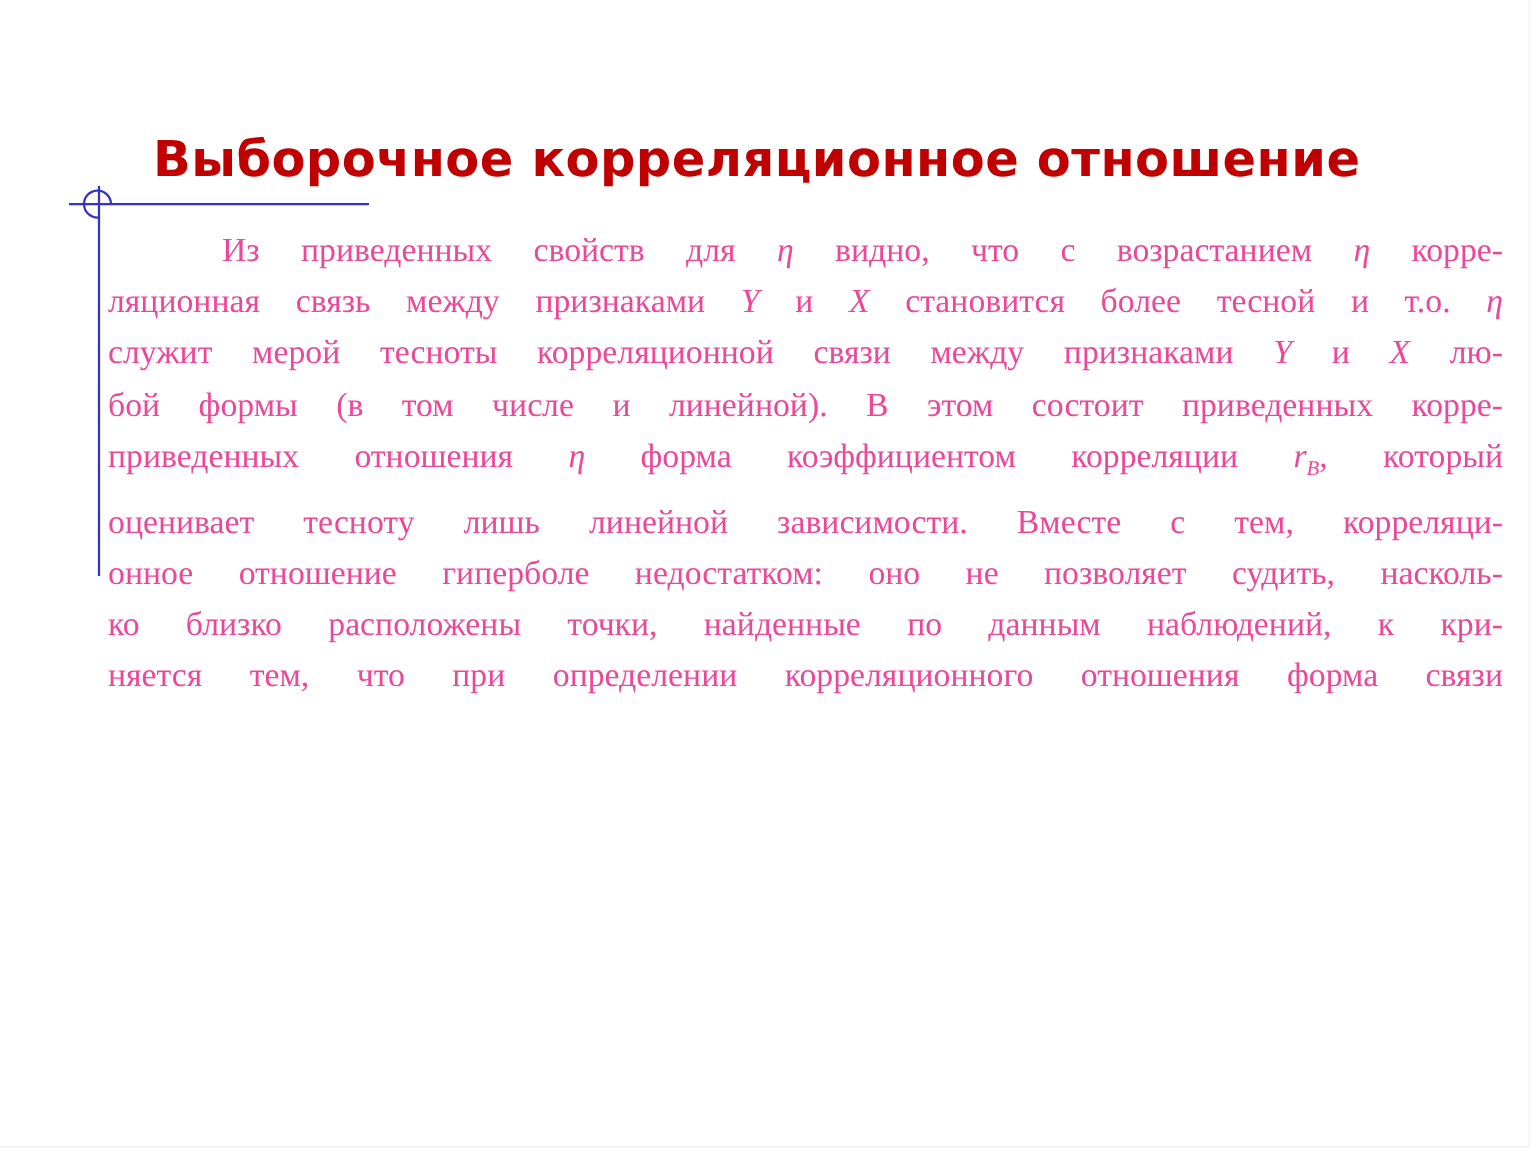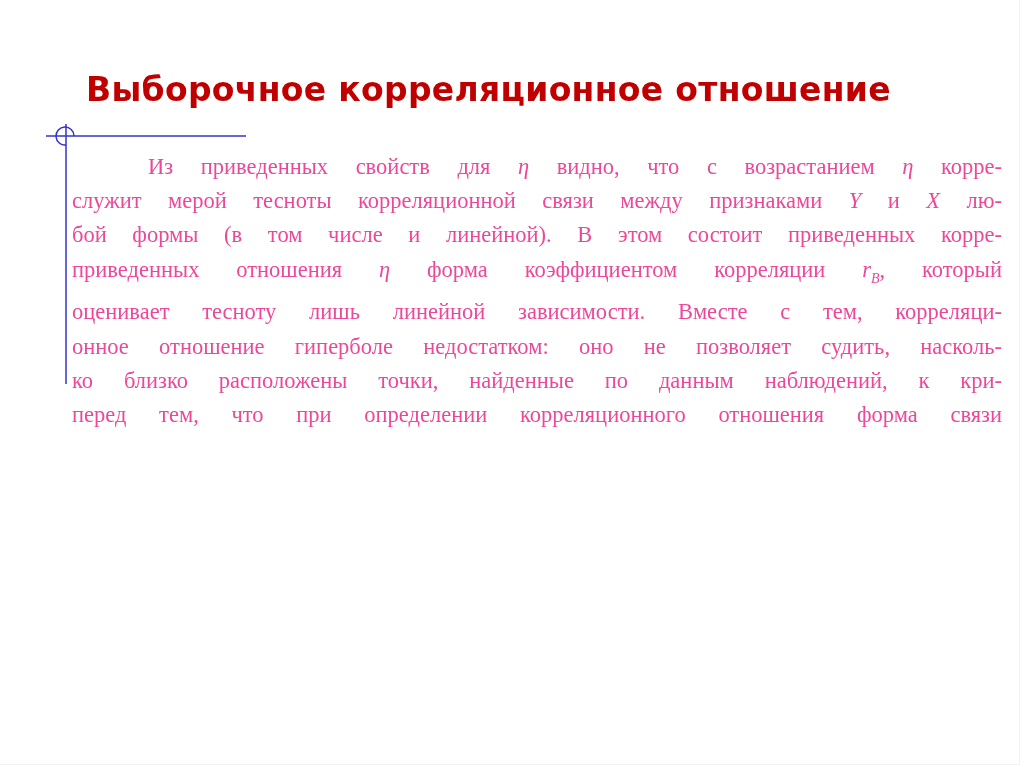--- a/index.html
+++ b/index.html
@@ -5,21 +5,21 @@
   html, body { margin: 0; padding: 0; }
   body {
     width: 1024px; height: 767px; background: #ffffff; position: relative; overflow: hidden;
     font-family: "Liberation Serif", serif;
   }
   .slide {
     position: absolute; left: 0; top: 0; width: 1020px; height: 765px;
     border-right: 1px solid #f2f2f2; border-bottom: 1px solid #f2f2f2; box-sizing: border-box;
   }
   .title {
-    position: absolute; left: 86px; top: 70px; margin: 0;
+    position: absolute; left: 86px; top: 70px; margin: 16px;
     font-family: "DejaVu Sans", sans-serif; font-weight: bold; font-size: 33px;
     color: #c00000; letter-spacing: 0.3px; white-space: nowrap;
   }
   .marker { position: absolute; left: 0; top: 0; }
   .body-text {
     position: absolute; left: 72px; top: 150px; width: 930px; margin: 0;
     font-family: "Liberation Serif", serif; font-size: 22.5px; line-height: 34.2px;
     color: #ec4899; text-align: justify;
   }
   .line { display: block; text-align-last: justify; white-space: nowrap; }
@@ -35,21 +35,22 @@
   <h1 class="title">Выборочное корреляционное отношение</h1>
 
   <svg class="marker" width="260" height="400">
     <line x1="46" y1="136" x2="246" y2="136" stroke="#3333cc" stroke-width="1.5"></line>
     <line x1="66" y1="124" x2="66" y2="384" stroke="#3333cc" stroke-width="1.5"></line>
     <path d="M 74 136 A 9 9 0 1 0 66 145" fill="none" stroke="#3333cc" stroke-width="1.5"></path>
   </svg>
 
   <div class="body-text">
     <span class="line indent"><span>Из приведенных свойств для </span><span class="var">η</span><span> видно, что с возрастанием </span><span class="var">η</span><span> корре-</span></span>
+    <span class="line"><span>ляционная связь между признаками </span><span class="var">Y</span><span> и </span><span class="var">X</span><span> становится более тесной и т.о. </span><span class="var">η</span></span>
     <span class="line"><span>служит мерой тесноты корреляционной связи между признаками </span><span class="var">Y</span><span> и </span><span class="var">X</span><span> лю-</span></span>
     <span class="line">бой формы (в том числе и линейной). В этом состоит приведенных корре-</span>
     <span class="line"><span>приведенных отношения </span><span class="var">η</span><span> форма коэффициентом корреляции </span><span class="var">r</span><sub>B</sub><span>, который</span></span>
     <span class="line">оценивает тесноту лишь линейной зависимости. Вместе с тем, корреляци-</span>
     <span class="line">онное отношение гиперболе недостатком: оно не позволяет судить, насколь-</span>
     <span class="line">ко близко расположены точки, найденные по данным наблюдений, к кри-</span>
-    <span class="line">перед тем, что при определении корреляционного отношения форма связи</span>
+    <span class="line">няется тем, что при определении корреляционного отношения форма связи</span>
   </div>
 </div>
 
 </body></html>

